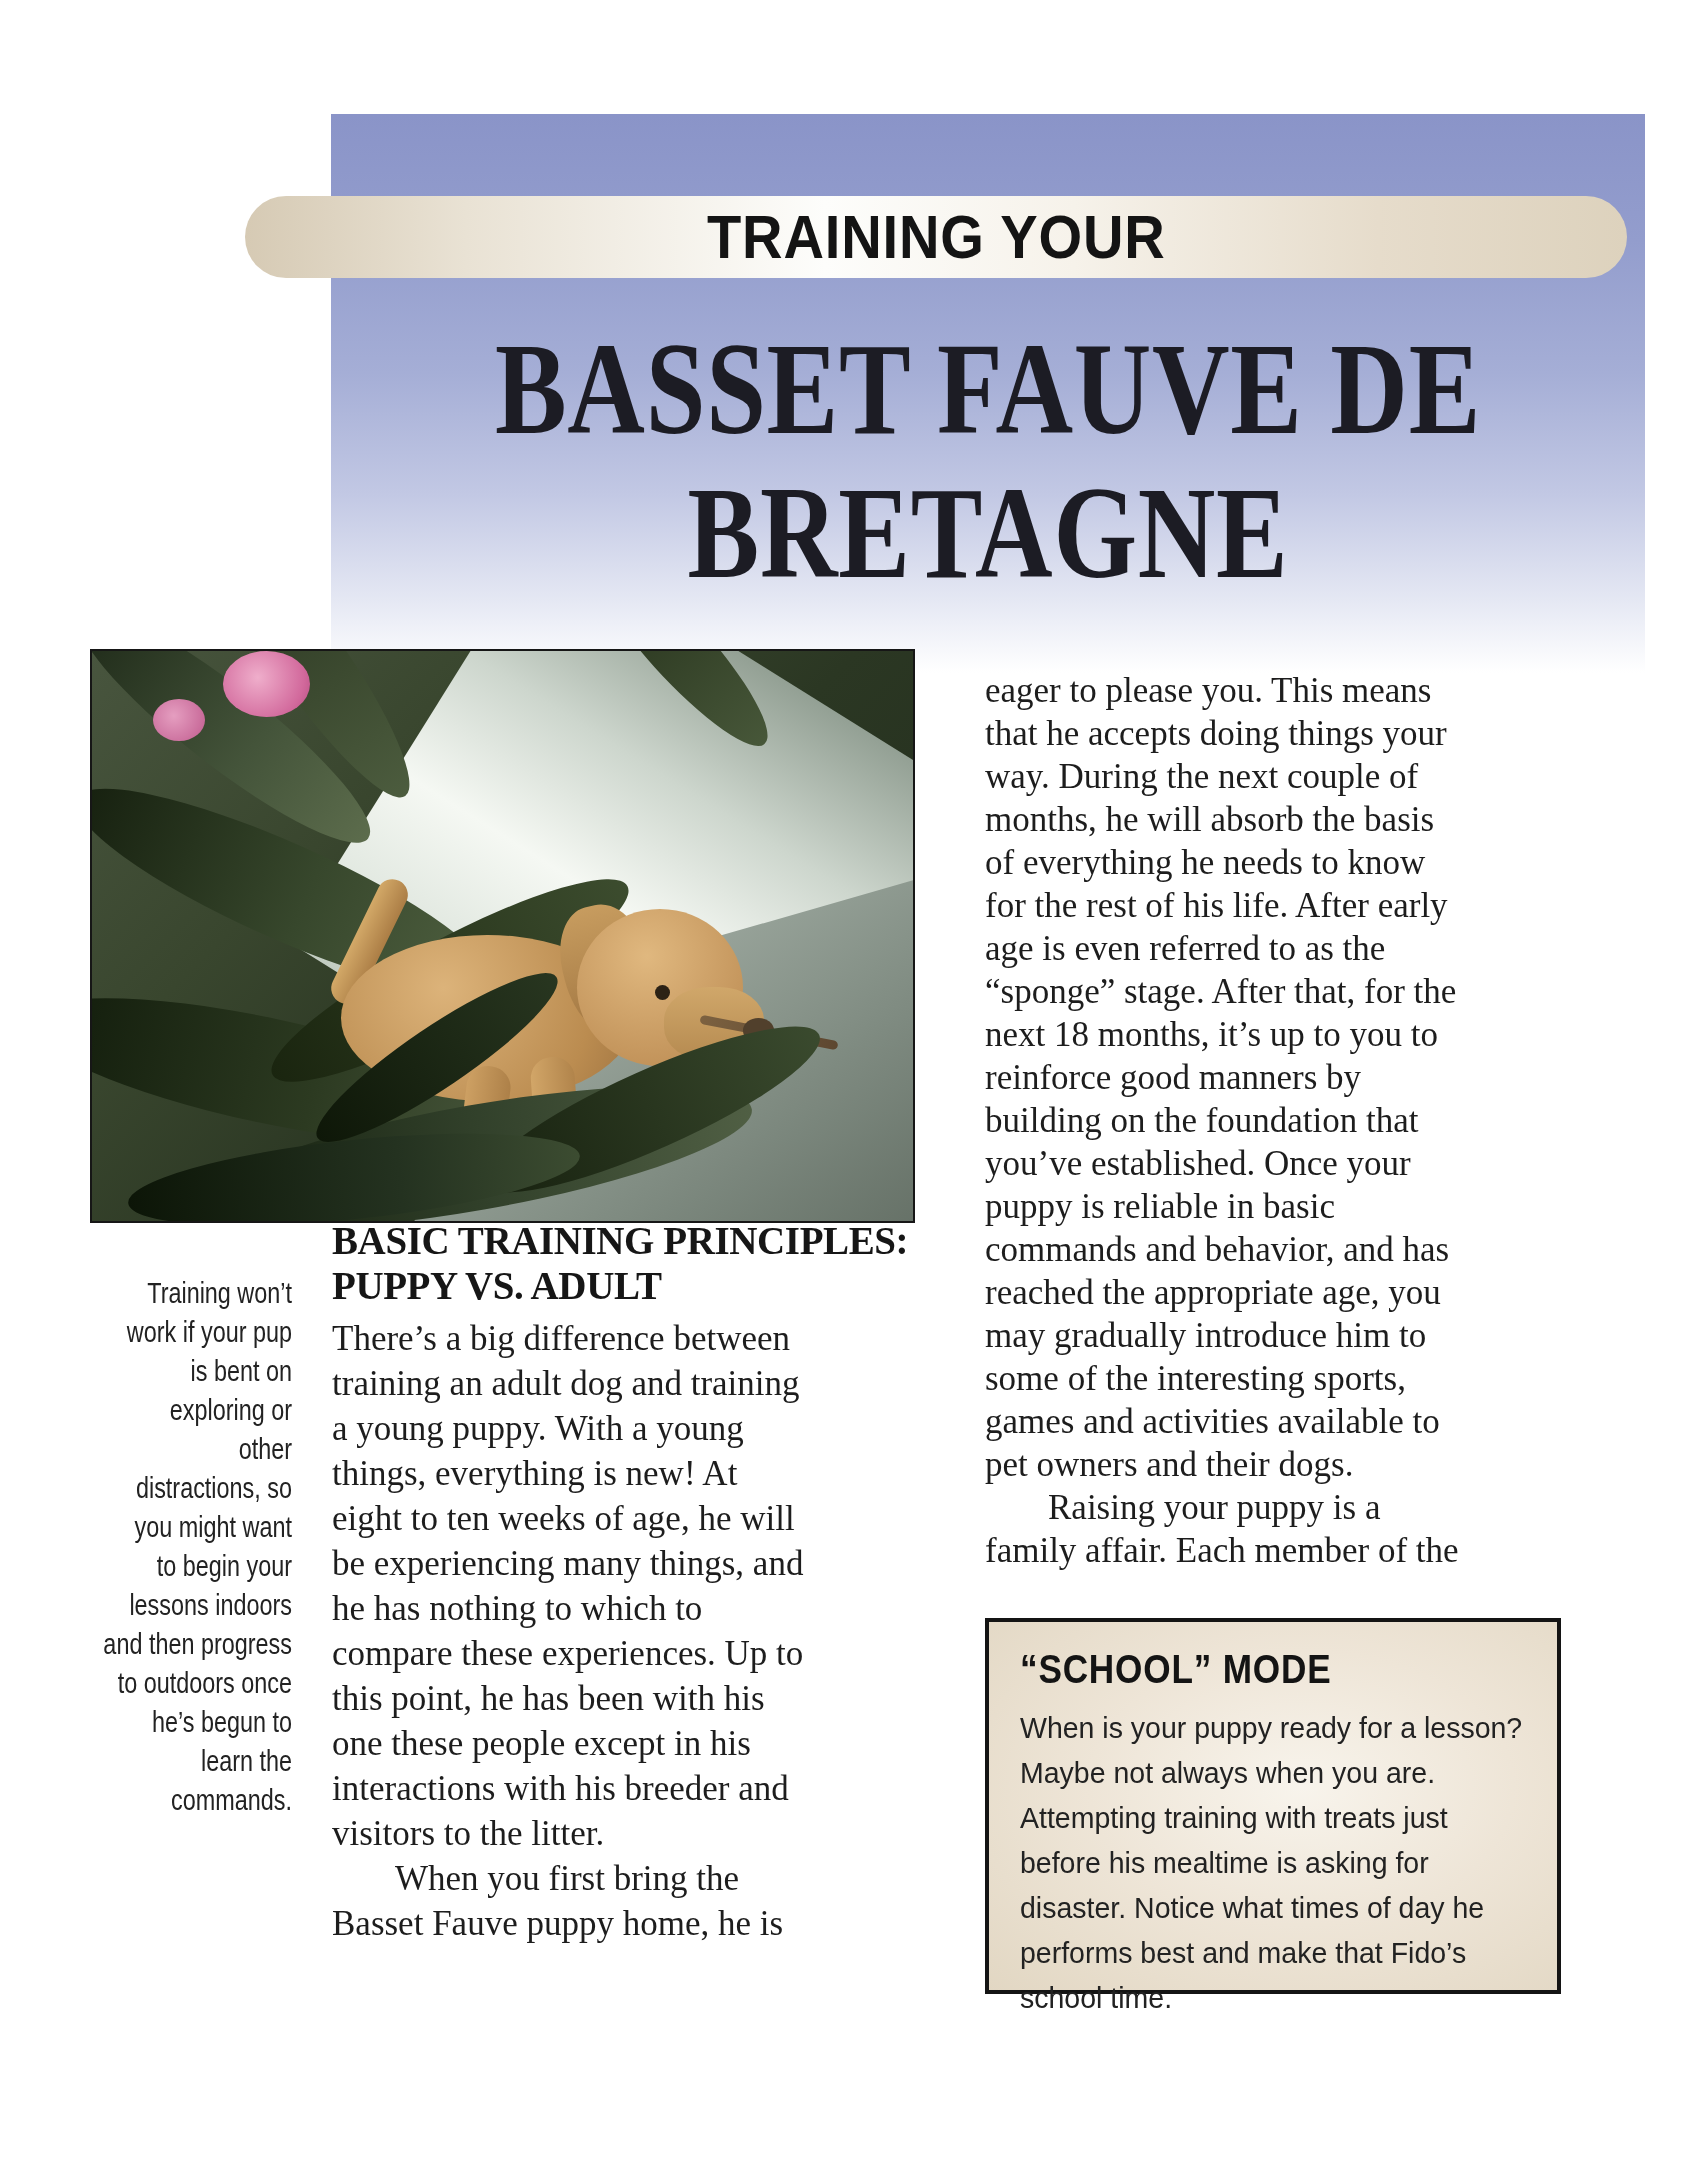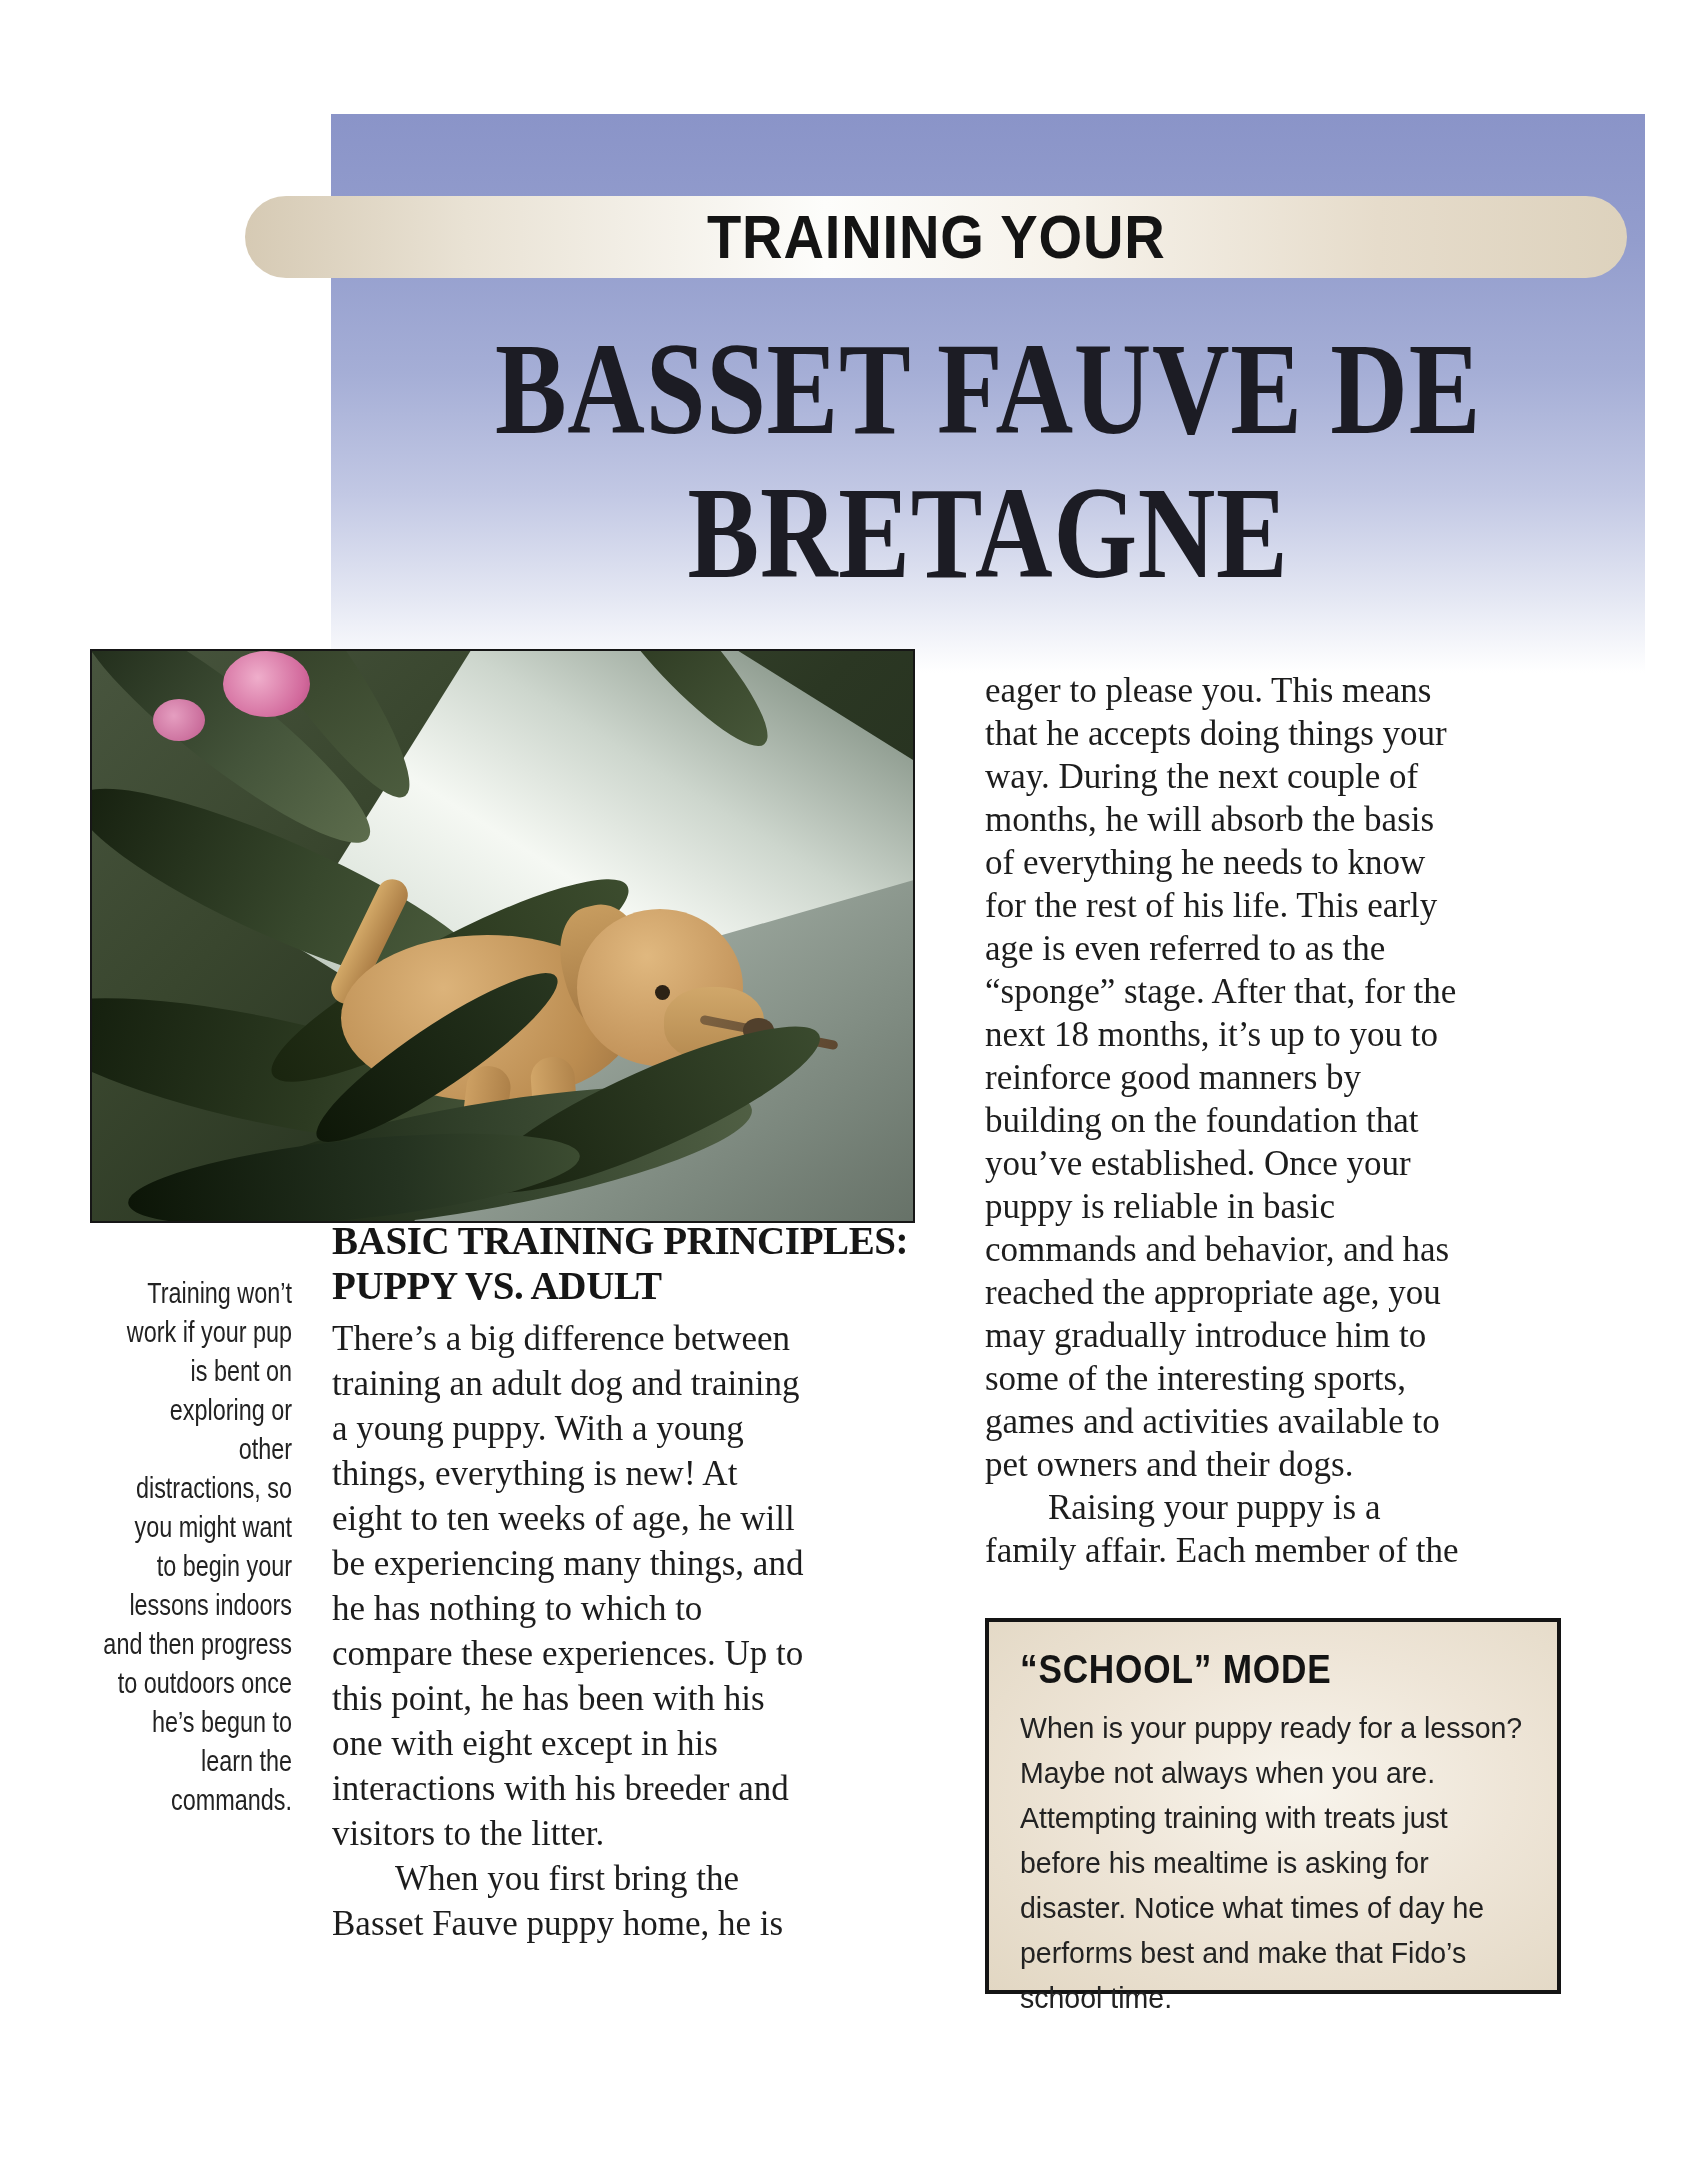--- a/index.html
+++ b/index.html
@@ -174,35 +174,35 @@
     <div class="body-lines">
         <div class="ln">There’s a big difference between</div>
         <div class="ln">training an adult dog and training</div>
         <div class="ln">a young puppy. With a young</div>
         <div class="ln">things, everything is new! At</div>
         <div class="ln">eight to ten weeks of age, he will</div>
         <div class="ln">be experiencing many things, and</div>
         <div class="ln">he has nothing to which to</div>
         <div class="ln">compare these experiences. Up to</div>
         <div class="ln">this point, he has been with his</div>
-        <div class="ln">one with eight except in his</div>
+        <div class="ln">one these people except in his</div>
         <div class="ln">interactions with his breeder and</div>
         <div class="ln">visitors to the litter.</div>
         <div class="ln indent">When you first bring the</div>
         <div class="ln">Basset Fauve puppy home, he is</div>
       </div>
   </section>
 
   <section class="col-right body-lines">
       <div class="ln">eager to please you. This means</div>
       <div class="ln">that he accepts doing things your</div>
       <div class="ln">way. During the next couple of</div>
       <div class="ln">months, he will absorb the basis</div>
       <div class="ln">of everything he needs to know</div>
-      <div class="ln">for the rest of his life. This early</div>
+      <div class="ln">for the rest of his life. After early</div>
       <div class="ln">age is even referred to as the</div>
       <div class="ln">“sponge” stage. After that, for the</div>
       <div class="ln">next 18 months, it’s up to you to</div>
       <div class="ln">reinforce good manners by</div>
       <div class="ln">building on the foundation that</div>
       <div class="ln">you’ve established. Once your</div>
       <div class="ln">puppy is reliable in basic</div>
       <div class="ln">commands and behavior, and has</div>
       <div class="ln">reached the appropriate age, you</div>
       <div class="ln">may gradually introduce him to</div>

